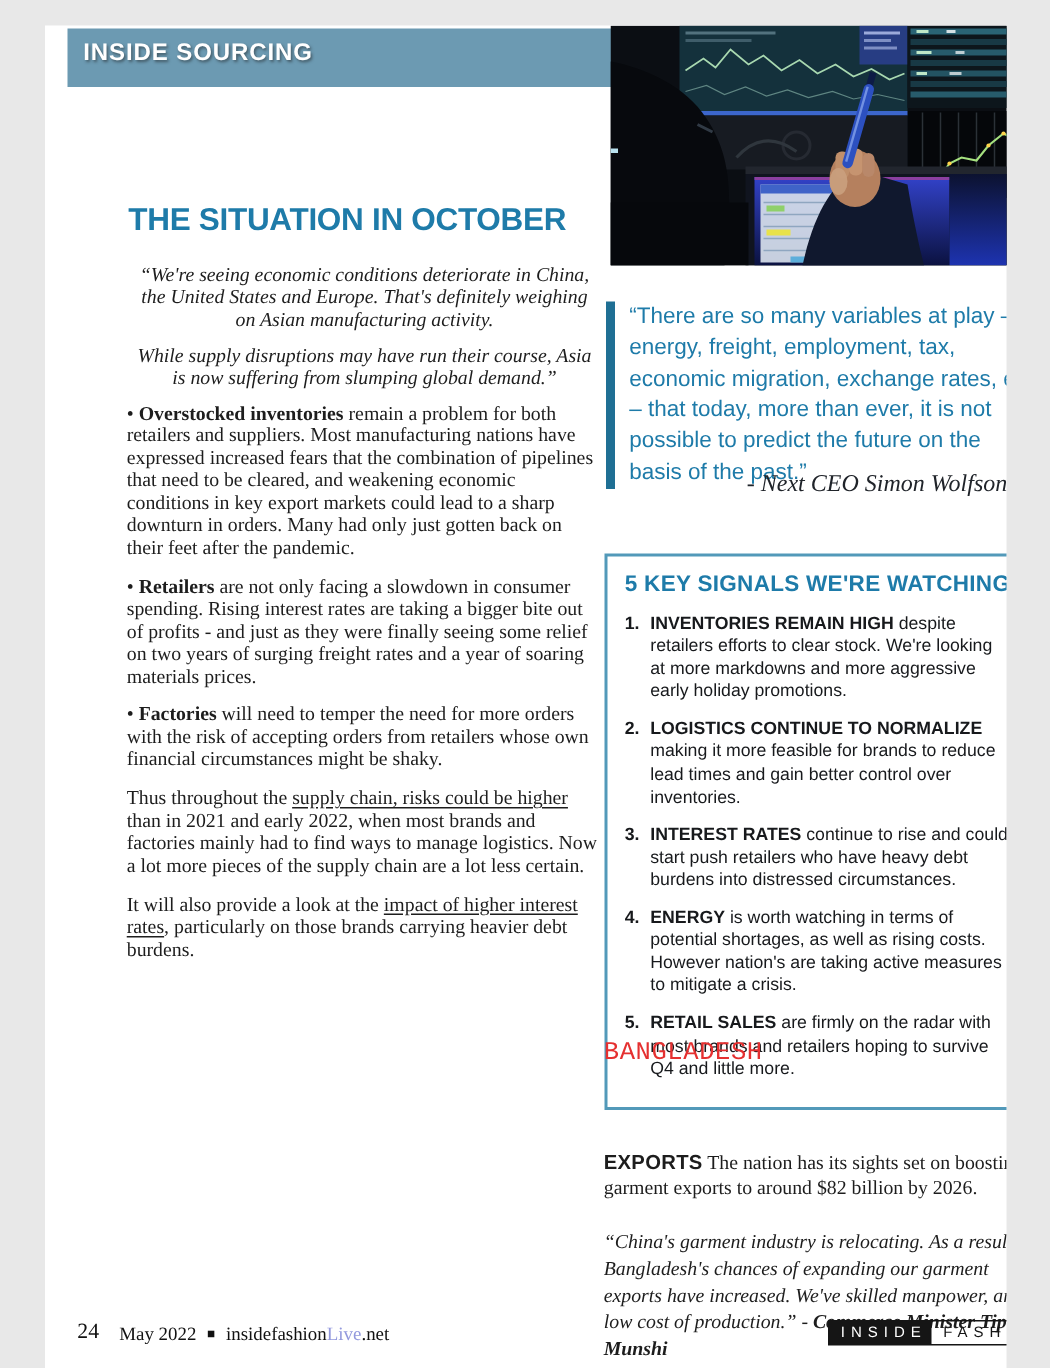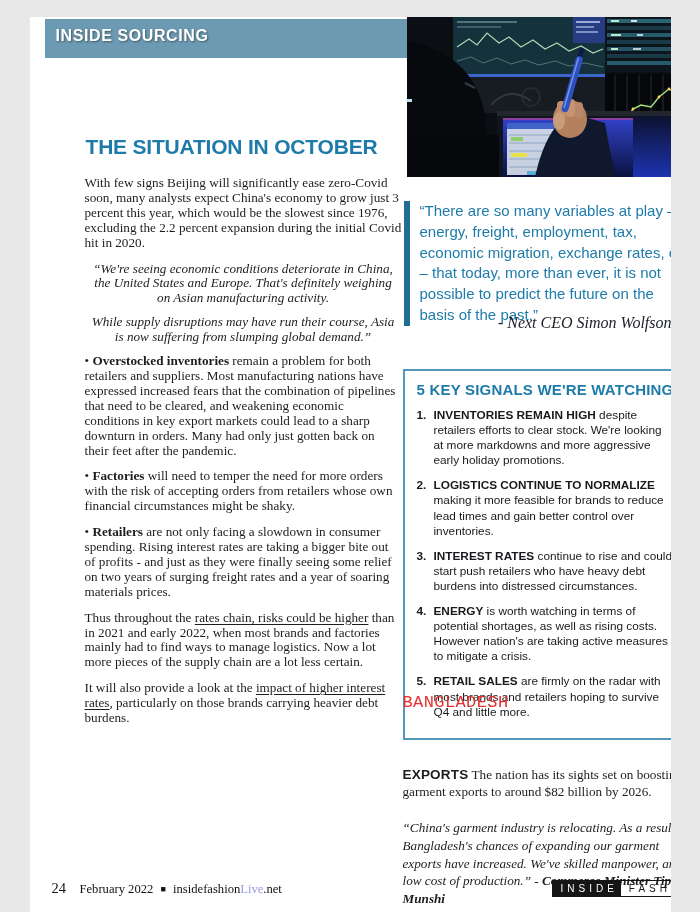--- a/index.html
+++ b/index.html
@@ -186,27 +186,26 @@
         <rect x="159" y="30" width="4.5" height="10" fill="#0d1b45"></rect>
         <rect x="158" y="38" width="7" height="58" rx="3.5" fill="#2c50c0"></rect>
         <rect x="159.5" y="40" width="1.6" height="52" fill="#7f9ce8" opacity="0.85"></rect>
       </g>
     </g>
   </svg>
 
   <div class="article-title">THE SITUATION IN OCTOBER</div>
 
   <div class="left-col">
-    <p>With few signs Beijing will significantly ease zero-Covid soon, many analysts expect China's economy to grow just 3 percent this year, which would be the slowest since 1976, excluding the 2.2 percent expansion during the initial Covid hit in 2020.</p>
     <p class="q-center">“We're seeing economic conditions deteriorate in China, the United States and Europe. That's definitely weighing on Asian manufacturing activity.</p>
     <p class="q-center">While supply disruptions may have run their course, Asia is now suffering from slumping global demand.”</p>
     <p><span>•  </span><span class="seg-b">Overstocked inventories</span><span> remain a problem for both retailers and suppliers.  Most manufacturing nations have expressed increased fears that the combination of pipelines that need to be cleared, and weakening economic conditions in key export markets could lead to a sharp downturn in orders. Many had only just gotten back on their feet after the pandemic.</span></p>
+    <p><span>•  </span><span class="seg-b">Retailers</span><span> are not only facing a slowdown in consumer spending. Rising interest rates are taking a bigger bite out of profits - and just as they were finally seeing some relief on two years of surging freight rates and a year of soaring materials prices.</span></p>
     <p><span>•  </span><span class="seg-b">Factories</span><span> will need to temper the need for more orders with the risk of accepting orders from retailers whose own financial circumstances might be shaky.</span></p>
-    <p><span>•  </span><span class="seg-b">Retailers</span><span> are not only facing a slowdown in consumer spending. Rising interest rates are taking a bigger bite out of profits - and just as they were finally seeing some relief on two years of surging freight rates and a year of soaring materials prices.</span></p>
-    <p><span>Thus throughout the </span><span class="seg-u">rates chain, risks could be higher</span><span> than in 2021 and early 2022, when most brands and factories mainly had to find ways to manage logistics. Now a lot more pieces of the supply chain are a lot less certain.</span></p>
+    <p><span>Thus throughout the </span><span class="seg-u">supply chain, risks could be higher</span><span> than in 2021 and early 2022, when most brands and factories mainly had to find ways to manage logistics. Now a lot more pieces of the supply chain are a lot less certain.</span></p>
     <p><span>It will also provide a look at the </span><span class="seg-u">impact of  higher interest rates</span><span>, particularly on those brands carrying heavier debt burdens.</span></p>
   </div>
 
   <div class="pull-quote">“There are so many variables at play – energy, freight, employment, tax, economic migration, exchange rates, etc – that today, more than ever, it is not possible to predict the future on the basis of the past.”</div>
   <div class="quote-attr">- Next CEO Simon Wolfson</div>
 
   <div class="signals-box">
     <div class="signals-title">5 KEY SIGNALS WE'RE WATCHING</div>
     <ol class="signals-list">
       <li>
@@ -228,21 +227,21 @@
   </div>
 
   <div class="bd-heading">BANGLADESH</div>
   <p class="exports-para">
     <span class="exports-lead">EXPORTS</span><span>  The nation has its sights set on boosting garment exports to around $82 billion by 2026.</span>
   </p>
   <p class="bd-quote"><span class="seg-i">“China's garment industry is relocating. As a result, Bangladesh's chances of expanding our garment exports have increased. We've skilled manpower, and low cost of production.” - </span><span class="seg-bi">Commerce Minister Tipu Munshi</span></p>
 
   <div class="footer-page-num">24</div>
   <div class="footer-meta">
-    <span>February 2022</span>
+    <span>May 2022</span>
     <span class="footer-sep">■</span>
     <span><span>insidefashion</span><span class="site-live">Live</span><span>.net</span></span>
   </div>
   <div class="logo">
     <span class="logo-inside">INSIDE</span>
       <span class="logo-fashion">FASHION</span>
   </div>
 
 </div>
 

